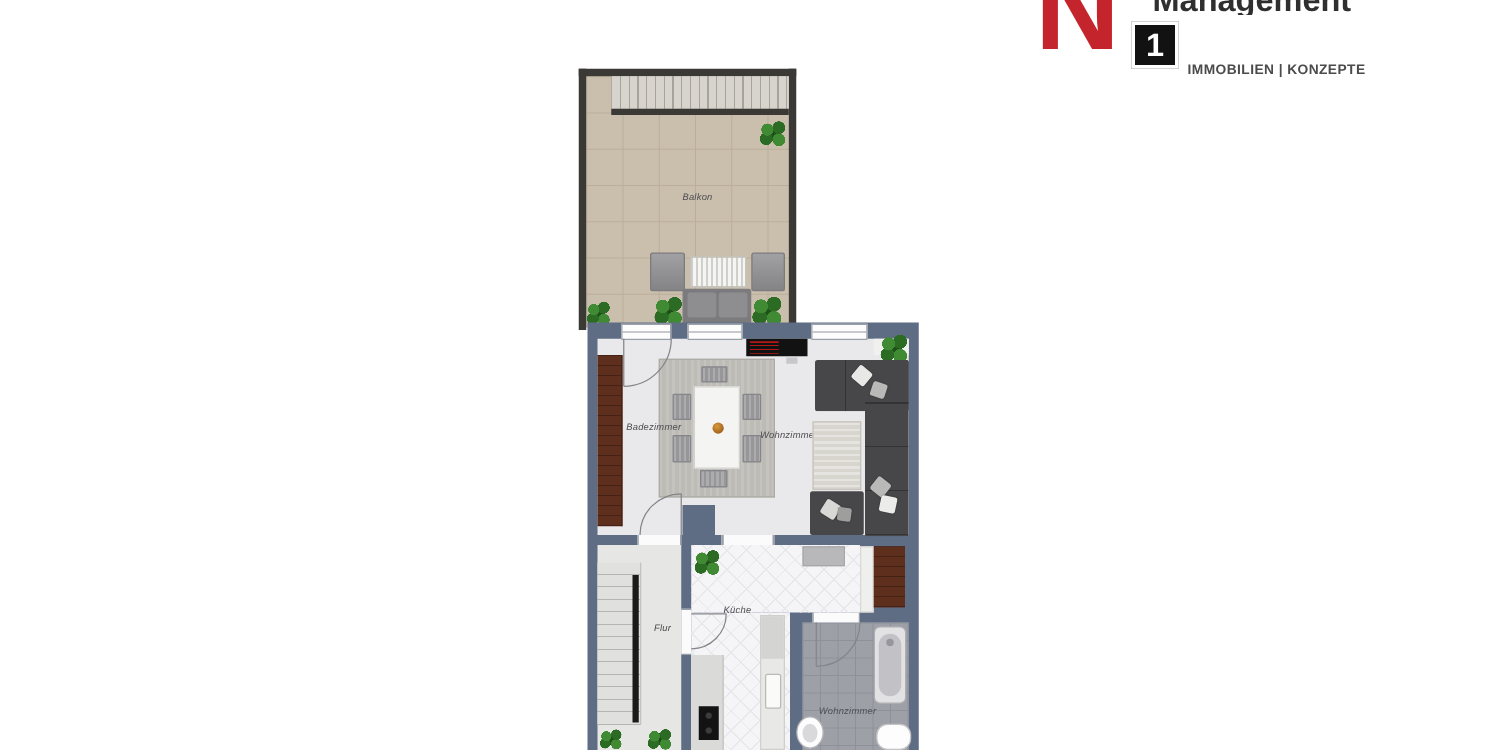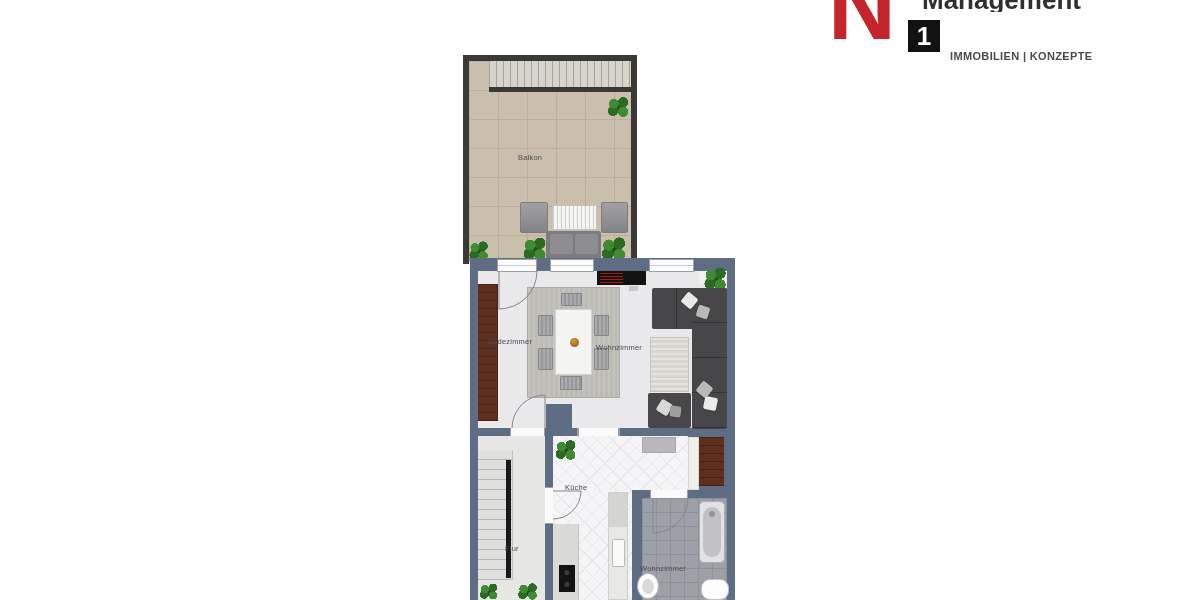--- a/index.html
+++ b/index.html
@@ -14,22 +14,22 @@
   .logo-badge{position:absolute;left:905px;top:17px;width:38px;height:38px;
          background:var(--badge_black,#121212);border:3px solid #fff;
          display:flex;align-items:center;justify-content:center;}
   .logo-badge span{color:#fff;font-weight:700;font-size:26px;line-height:1;}
   .logo-title-clip{position:absolute;left:922px;top:0;width:180px;height:12px;overflow:hidden;}
   .logo-title-clip span{position:absolute;left:0;top:-13px;font-size:26px;line-height:26px;
          font-weight:700;color:#2f2f2f;}
   .logo-subtitle{position:absolute;left:950px;top:16px;width:160px;font-size:11px;
          font-weight:700;color:#4b4b4b;letter-spacing:.35px;white-space:nowrap;margin-top:34px;}
   
-  .label{position:absolute;font-size:7.5px;color:#4c4c51;text-align:left;
-         letter-spacing:.2px;line-height:12px;}
+  .label{position:absolute;font-size:7.5px;color:#4c4c51;text-align:center;
+         letter-spacing:.2px;line-height:12px;font-style:italic;}
   .plant{position:absolute;background:
      radial-gradient(circle at 30% 35%, #3f8a33 0 22%, transparent 23%),
      radial-gradient(circle at 70% 28%, #2c6b24 0 22%, transparent 23%),
      radial-gradient(circle at 26% 68%, #2c6b24 0 22%, transparent 23%),
      radial-gradient(circle at 70% 72%, #3f8a33 0 22%, transparent 23%),
      radial-gradient(circle at 50% 50%, #1f5019 0 34%, transparent 35%);}
   .window{position:absolute;background:#fdfdfd;border:1px solid #9aa0a8;
      background-image:linear-gradient(to bottom, transparent 44%, #c9c9cd 44%, #c9c9cd 56%, transparent 56%);}
   .balcony-wallbox{position:absolute;left:463px;top:55px;width:174px;height:209px;
      border:6px solid var(--balcony_wall,#3a3936);border-bottom:none;}
@@ -144,21 +144,21 @@
     <div class="pillow" style="left:22px;top:13px;width:11px;height:11px;background:#9e9e9c;transform:rotate(8deg);"></div>
   </div>
 
   <div class="abs" style="left:546px;top:404px;width:26px;height:32px;background:var(--apartment_wall,#5e6c84);"></div>
   <div class="abs" style="left:510px;top:428px;width:35px;height:8px;background:#fbfbfb;border-left:1px solid #9aa0a8;border-right:1px solid #9aa0a8;"></div>
   <div class="abs" style="left:577px;top:428px;width:43px;height:8px;background:#fbfbfb;border-left:2px solid #9aa0a8;border-right:2px solid #9aa0a8;"></div>
 
   <div class="abs" style="left:478px;top:436px;width:67px;height:164px;background:#e6e6e4;"></div>
   <div class="stairs"></div>
   <div class="rail"></div>
-  <div class="label" style="left:505px;top:497px;width:50px;margin-top:46px;">Flur</div>
+  <div class="label" style="left:505px;top:497px;width:50px;">Flur</div>
   <div class="plant" style="left:479px;top:583px;width:20px;height:17px;"></div>
   <div class="plant" style="left:517px;top:583px;width:22px;height:17px;"></div>
   <div class="abs" style="left:545px;top:487px;width:8px;height:37px;background:#fbfbfb;border-top:1px solid #9aa0a8;border-bottom:1px solid #9aa0a8;"></div>
 
   <div class="abs kitchen-tile" style="left:553px;top:436px;width:135px;height:54px;"></div>
   <div class="abs kitchen-tile" style="left:553px;top:490px;width:79px;height:110px;"></div>
   <div class="plant" style="left:555px;top:439px;width:22px;height:22px;"></div>
   <div class="abs" style="left:642px;top:437px;width:34px;height:16px;background:#b8b8ba;border:1px solid #a8a8aa;"></div>
   <div class="abs" style="left:688px;top:437px;width:11px;height:53px;background:#efefed;border:1px solid #d8d8d5;"></div>
   <div class="abs wood" style="left:699px;top:437px;width:25px;height:49px;"></div>

